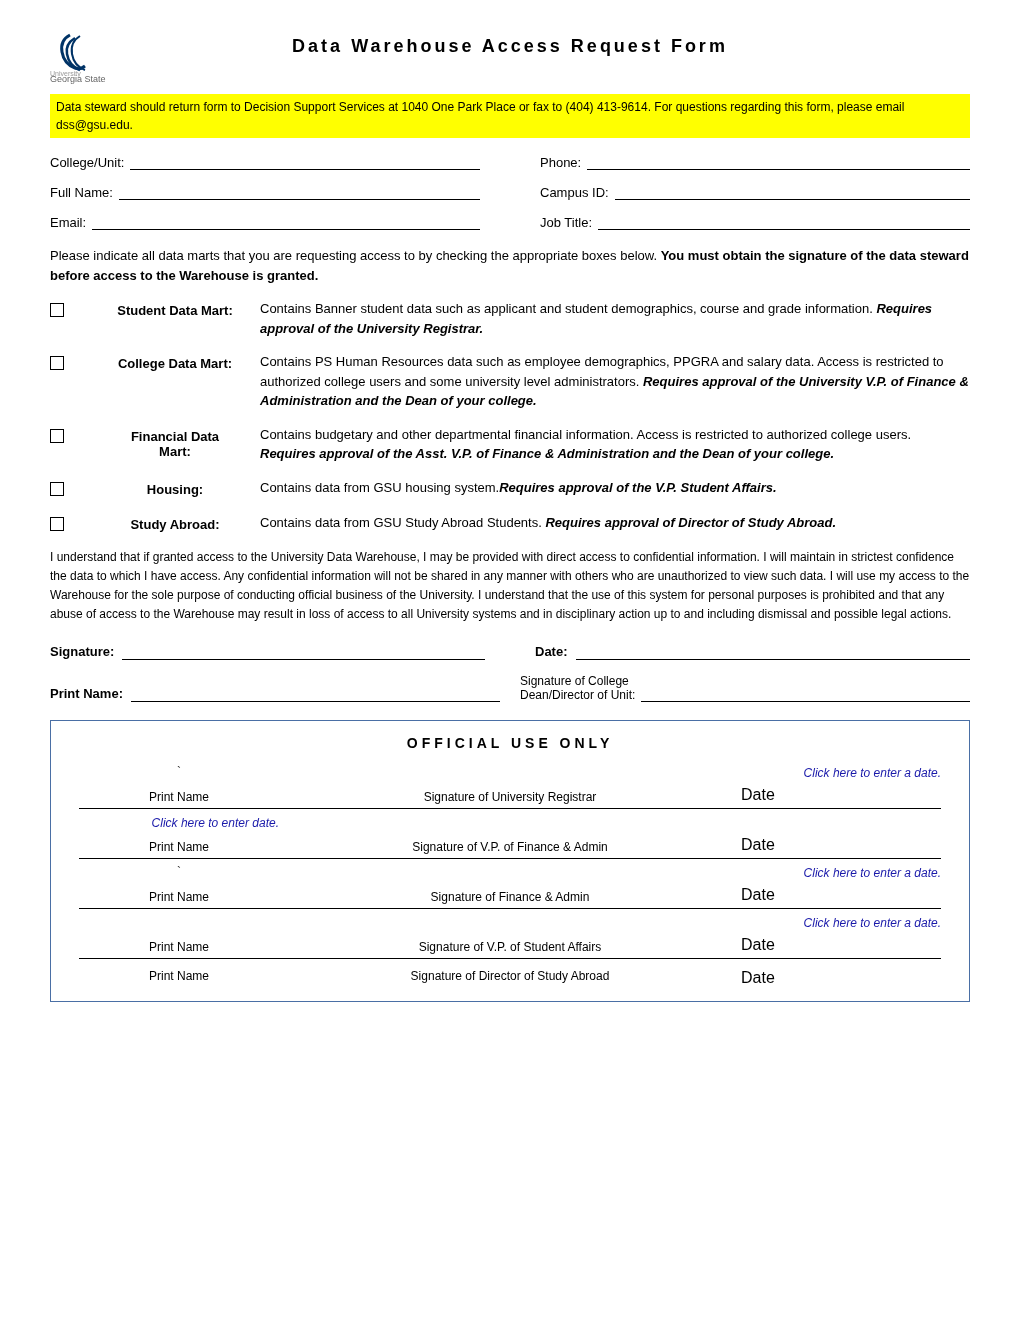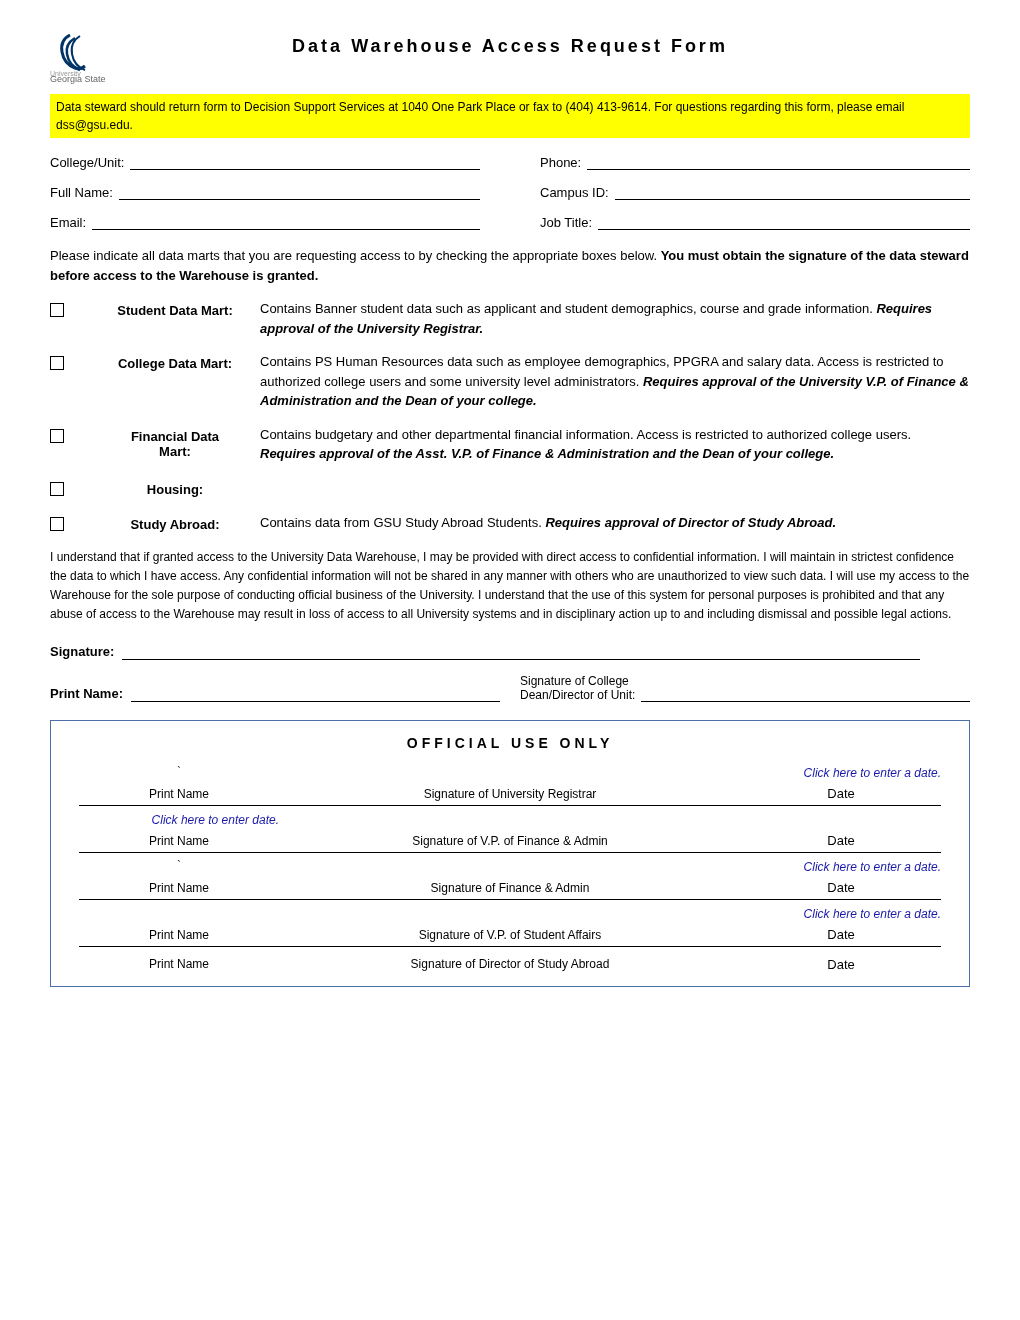--- a/index.html
+++ b/index.html
@@ -155,22 +155,22 @@
       padding-top: 4px;
     }
     .official-col-mid {
       flex: 1;
       text-align: center;
       font-size: 12px;
       padding-top: 4px;
     }
     .official-col-right {
       width: 200px;
-      text-align: center;
-      font-size: 13px;
+      text-align: left;
+      font-size: 16px;
       padding-top: 4px;
     }
     .date-click {
       color: #1a1aaa;
       font-size: 12px;
       font-style: italic;
     }
     .tick-mark {
       font-size: 12px;
       color: #333;
@@ -271,20 +271,23 @@
   <div class="mart-desc-cell">
     <span>Contains budgetary and other departmental financial information. Access is restricted to authorized college users.</span> <em><strong>Requires approval of the Asst. V.P. of Finance &amp; Administration and the Dean of your college.</strong></em>
   </div>
 </div>
 
 <div class="data-mart-row">
   <div class="checkbox-cell">
     <span class="checkbox-box"></span>
   </div>
   <div class="mart-name-cell"><strong>Housing:</strong></div>
+  <div class="mart-desc-cell">
+    <span>Contains data from GSU housing system.</span><em><strong>Requires approval of the V.P. Student Affairs.</strong></em>
+  </div>
 </div>
 
 <div class="data-mart-row" style="margin-top:10px;">
   <div class="checkbox-cell">
     <span class="checkbox-box"></span>
   </div>
   <div class="mart-name-cell"><strong>Study Abroad:</strong></div>
   <div class="mart-desc-cell">
     <span>Contains data from GSU Study Abroad Students.</span> <em><strong>Requires approval of Director of Study Abroad.</strong></em>
   </div>
@@ -292,20 +295,24 @@
 
 <div class="consent-text">I understand that if granted access to the University Data Warehouse, I may be provided with direct access to confidential information.  I will maintain in strictest confidence the data to which I have access. Any confidential information will not be shared in any manner with others who are unauthorized to view such data. I will use my access to the Warehouse for the sole purpose of conducting official business of the University. I understand that the use of this system for personal purposes is prohibited and that any abuse of access to the Warehouse may result in loss of access to all University systems and in disciplinary action up to and including dismissal and possible legal actions.</div>
 
 <div class="signature-section">
   <div class="sig-row">
     <div class="sig-group">
       <span class="sig-label">Signature:</span>
       <div class="sig-line" style="width:280px;"></div>
     </div>
     <div style="width:50px"></div>
+    <div class="sig-group">
+      <span class="sig-label">Date:</span>
+      <div class="sig-line" style="width:290px;"></div>
+    </div>
   </div>
   <div class="sig-row">
     <div class="sig-group">
       <span class="sig-label">Print Name:</span>
       <div class="sig-line" style="width:265px;"></div>
     </div>
     <div style="width:20px"></div>
     <div style="display:flex; align-items:flex-end; flex:1;">
       <div style="display:flex;flex-direction:column;align-items:flex-start;margin-right:6px;">
         <span style="font-size:12px;">Signature of College</span>

